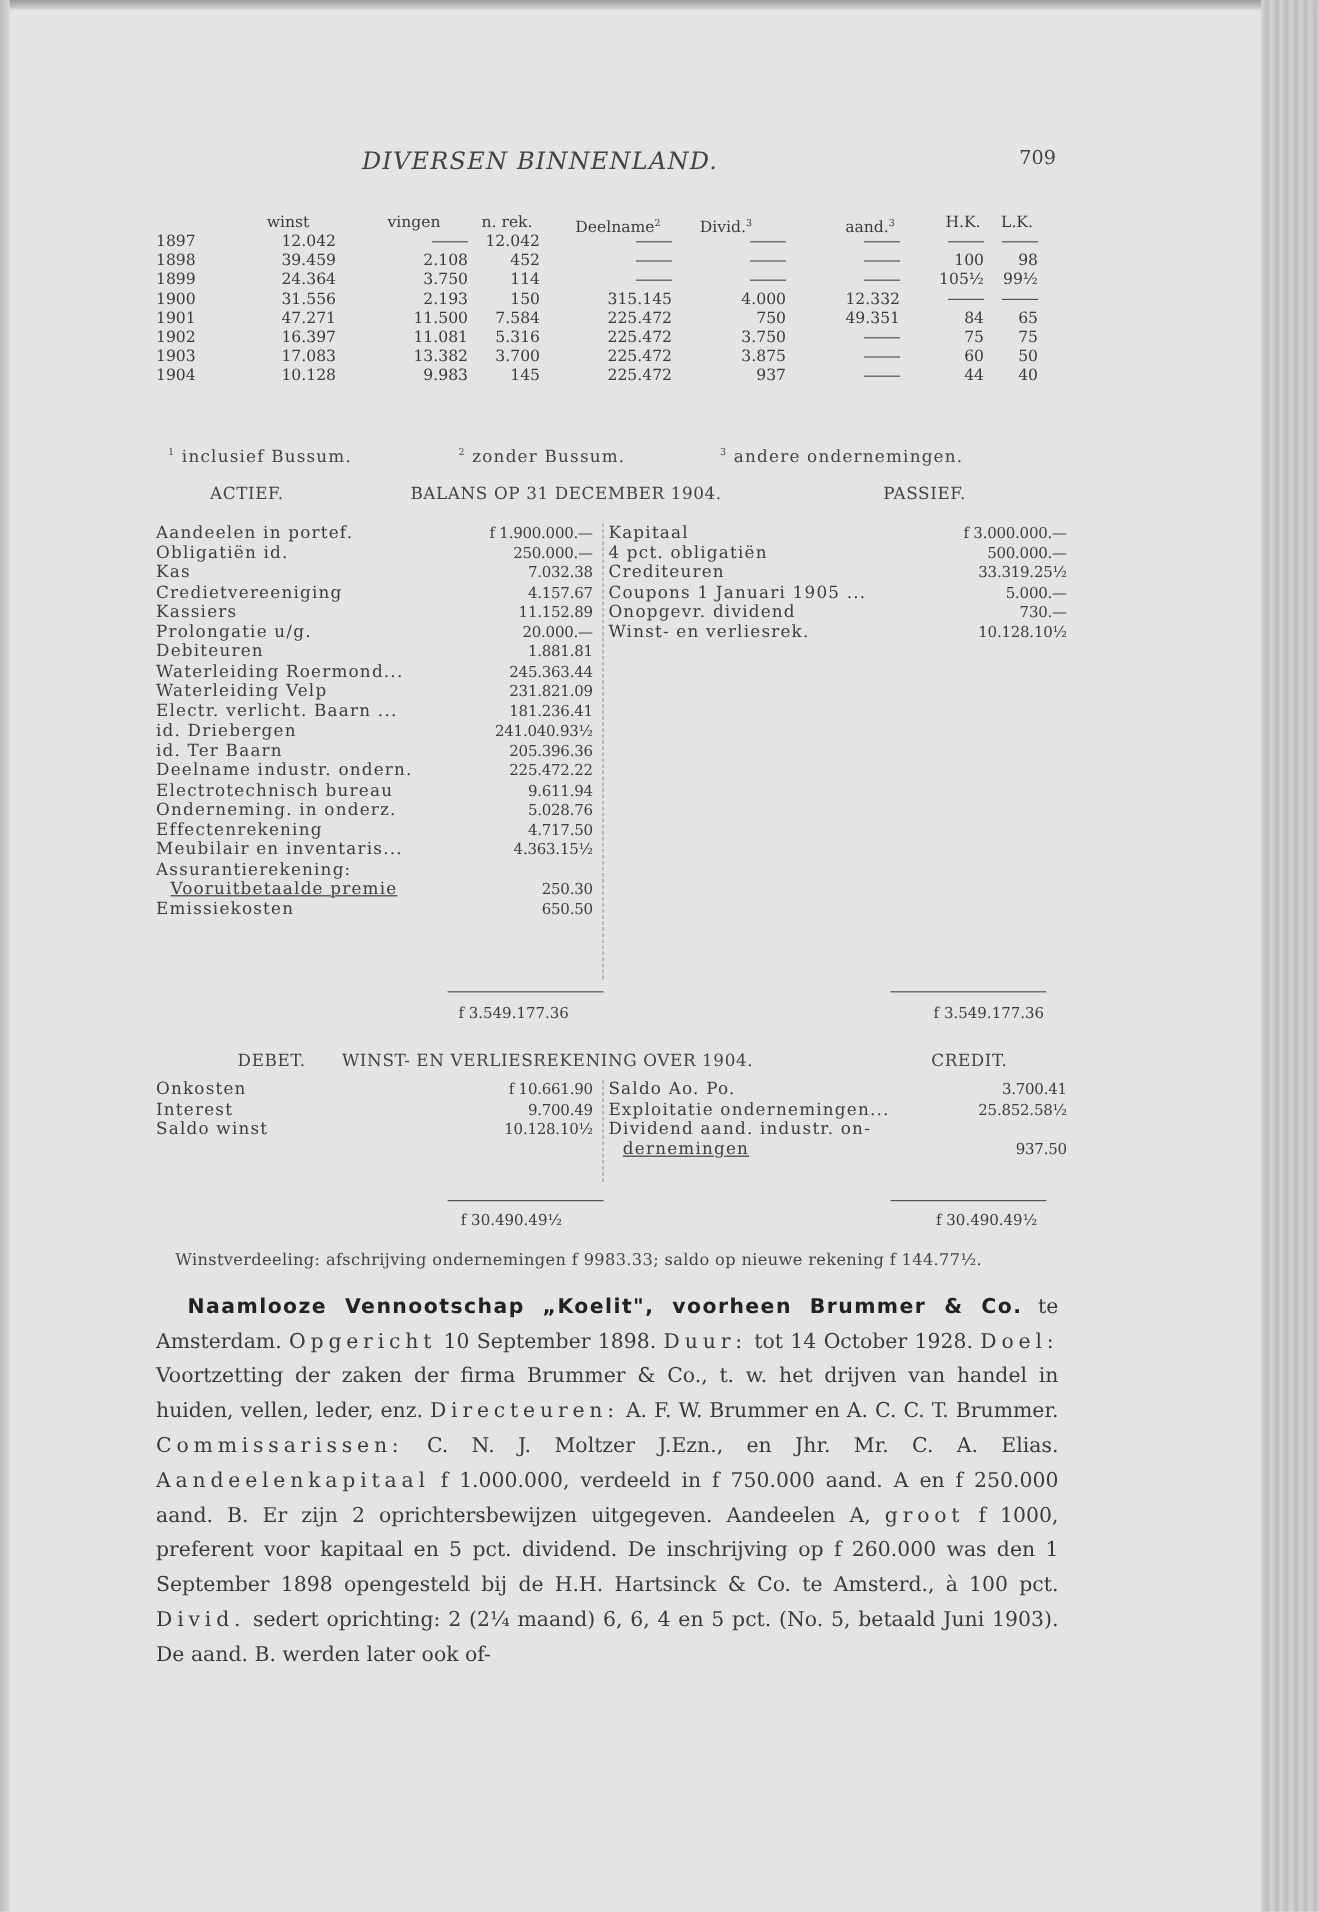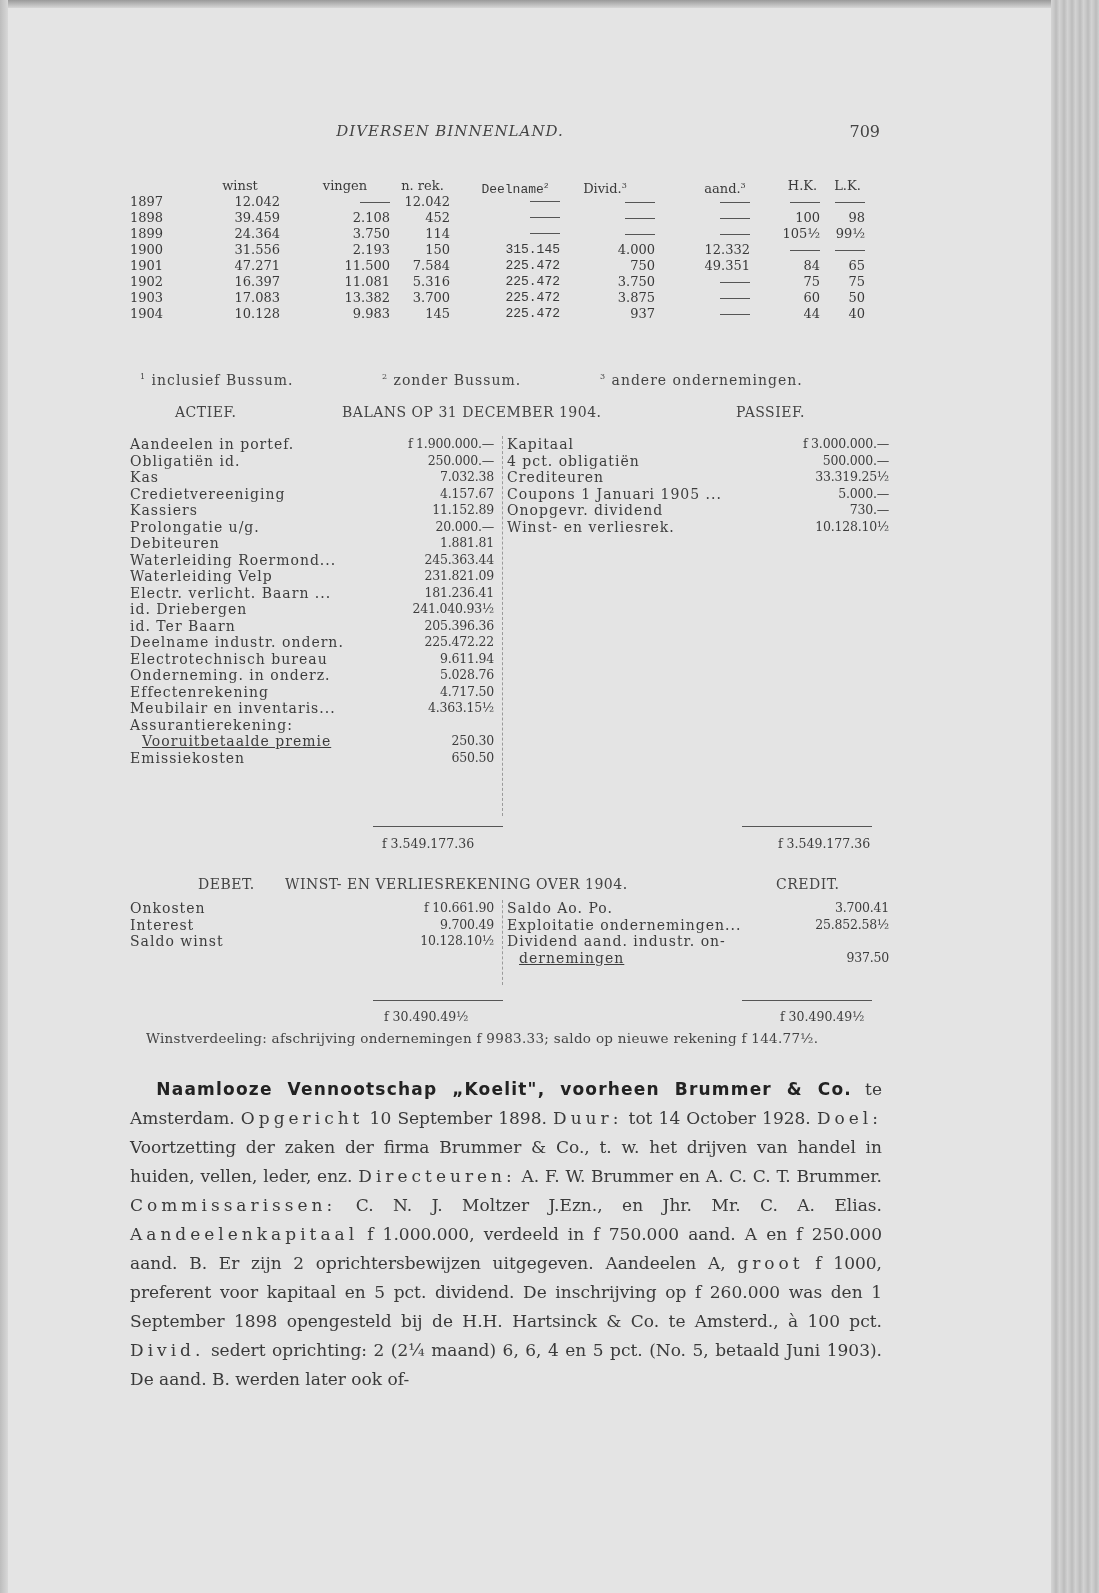--- a/index.html
+++ b/index.html
@@ -12,32 +12,32 @@
   }
   .page-edge-left { position:absolute; left:0; top:0; width:8px; height:1593px;
     background:linear-gradient(to right,#bdbdbd,#d8d8d8); }
   .page-edge-right { position:absolute; right:0; top:0; width:48px; height:1593px;
     background:repeating-linear-gradient(to right,#d4d4d4 0px,#c8c8c8 3px,#bcbcbc 5px,#cfcfcf 8px); }
   .page-edge-top { position:absolute; left:0; top:0; width:100%; height:8px;
     background:linear-gradient(to bottom,#9a9a9a,#d6d6d6); }
   .wrap { position:absolute; left:130px; top:0; width:760px; }
   .running-head { position:absolute; top:122px; left:0; width:760px; height:24px; }
   .running-title { position:absolute; left:0; width:640px; text-align:center;
-    font-style:italic; font-size:15px; letter-spacing:1px; color:#444; }
+    font-style:italic; font-size:20px; letter-spacing:1px; color:#444; }
   .page-number { position:absolute; right:10px; font-size:16px; color:#444; }
 
   
   .stats { position:absolute; top:178px; left:0; width:760px; font-size:13px; line-height:16px; color:#3a3a3a; }
   .stats .row { position:relative; height:16px; }
   .stats .c { position:absolute; white-space:nowrap; }
   .c-year { left:0; width:40px; }
   .c-netto { left:60px; width:90px; text-align:right; }
   .c-afs { left:170px; width:90px; text-align:right; }
   .c-saldo { left:250px; width:70px; text-align:right; }
-  .c-deel { left:335px; width:95px; text-align:right;font-family:Liberation Mono, monospace; }
+  .c-deel { left:335px; width:95px; text-align:right; }
   .c-divid { left:440px; width:85px; text-align:right; }
   .c-winst { left:540px; width:80px; text-align:right; }
   .c-hk { left:650px; width:40px; text-align:right; }
   .c-lk { left:695px; width:40px; text-align:right; }
   .hdr .c { text-align:center; }
   .hdr .c-netto { left:70px; width:80px; }
   .hdr .c-afs { left:175px; width:80px; }
   .hdr .c-saldo { left:255px; width:75px; }
   .hdr .c-deel { left:335px; width:100px; }
   .hdr .c-divid { left:435px; width:80px; }
@@ -54,21 +54,21 @@
   .ledger { position:absolute; left:0; width:760px; font-size:14px; line-height:16.5px; color:#3d3d3d; }
   .side { position:absolute; top:0; }
   .side.left { left:0; width:370px; }
   .side.right { left:372px; width:388px; border-left:1px dashed #9a9a9a; padding-left:4px; }
   .entry { position:relative; height:16.5px; white-space:nowrap; }
   .entry .lbl { position:absolute; left:0; letter-spacing:1px; }
   .entry .amt { position:absolute; right:6px; font-size:12.5px; letter-spacing:-0.2px; }
   .indent { padding-left:12px;text-decoration:underline; }
   .rule { position:absolute; border-top:1px solid #555; height:0; }
   .total { position:absolute; font-size:12.5px; color:#3d3d3d; white-space:nowrap; }
-  .note { position:absolute; left:0; width:740px; font-size:13.5px; line-height:17px; color:#444; letter-spacing:0.3px; }
+  .note { position:absolute; left:0; width:740px; font-size:13.5px; line-height:17px; color:#444; letter-spacing:0.3px;margin-top:12px; }
 
   
   .body-text { position:absolute; left:0; top:1075px; width:752px; font-size:17px; line-height:29px; color:#3a3a3a; text-align:justify; }
   .body-text .firm { font-family:"DejaVu Sans", "Liberation Sans", sans-serif; font-weight:bold; letter-spacing:1.2px; color:#222; }
   .spaced { letter-spacing:4px; }
 </style>
 </head>
 <body>
 
 <div class="page-edge-top"></div>

